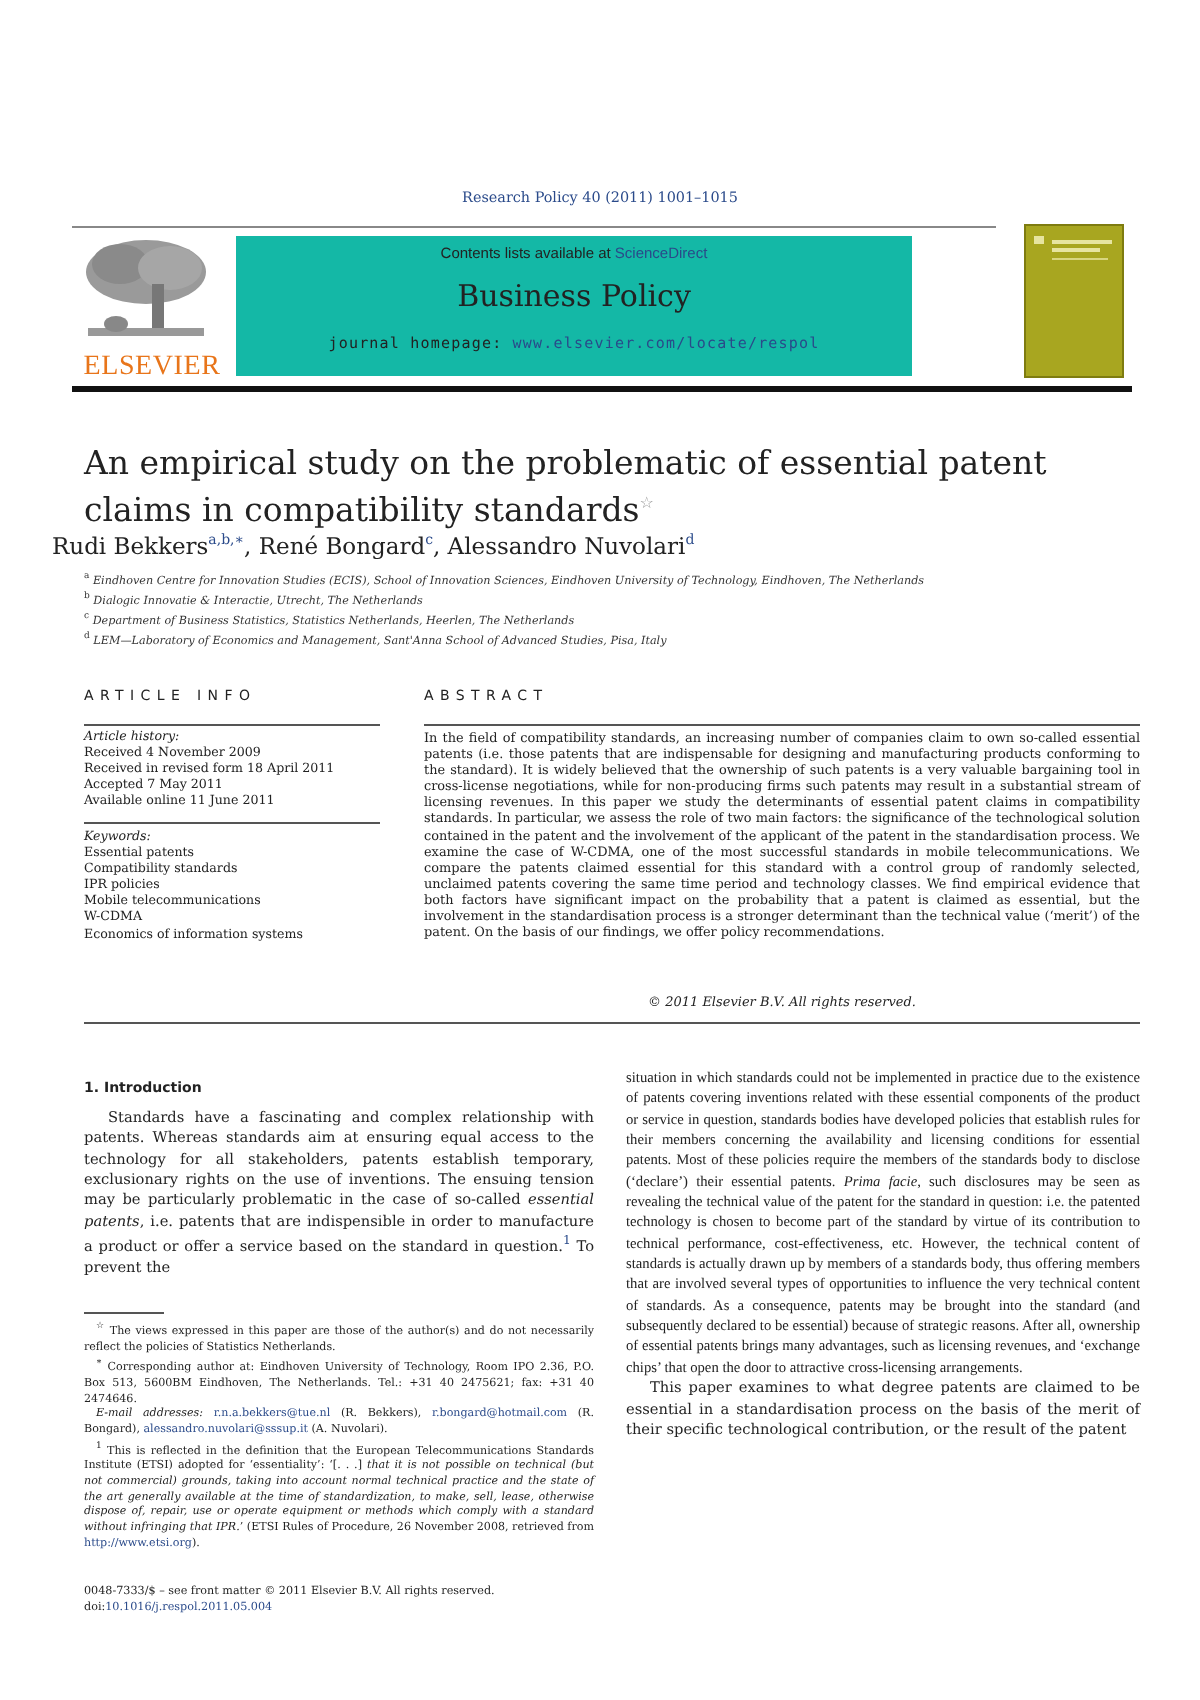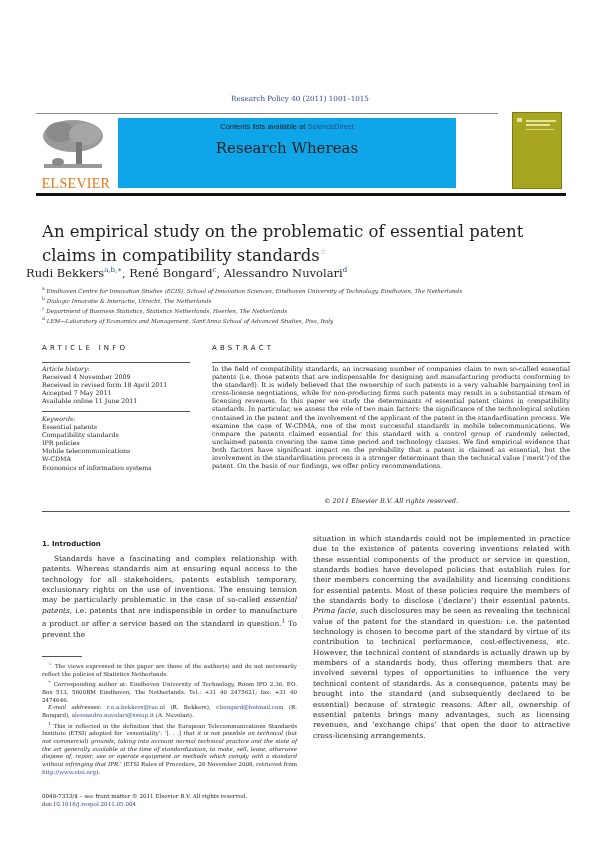--- a/index.html
+++ b/index.html
@@ -4,21 +4,21 @@
 <style>
   html, body { margin: 0; padding: 0; background: #ffffff; }
   body { width: 600px; height: 850px; position: relative; overflow: hidden;
          font-family: "DejaVu Serif", "Liberation Serif", serif; color: #222; }
   .abs { position: absolute; margin-top: 32px; }
   .citation { top: 62px; left: 0; width: 600px; text-align: center; font-size: 7.2px; color: #2a4a8a; }
   .topline { top: 81px; left: 36px; width: 462px; height: 1px; background: #888; }
   .logo { top: 86px; left: 40px; width: 72px; height: 70px; }
   .logo-tree { width: 66px; height: 52px; margin: 0 auto; }
   .logo-text { font-family: "Liberation Serif", serif; color: #e8751a; font-size: 14px; text-align: center; letter-spacing: 0.3px; margin-top: 2px; }
-  .banner { top: 86px; left: 118px; width: 338px; height: 70px; background: #0ea5e9; }
+  .banner { top: 86px; left: 118px; width: 338px; height: 70px; background: #14b8a6; }
   .banner .contents { text-align: center; font-family: "Liberation Sans", sans-serif; font-size: 7.5px; margin-top: 4px; color: #222; }
   .banner .contents a { color: #2a4a8a; text-decoration: none; }
   .banner .jtitle { text-align: center; font-family: "DejaVu Serif", serif; font-size: 15px; margin-top: 8px; color: #222; }
   .banner .homepage { text-align: center; font-family: "DejaVu Sans Mono", monospace; font-size: 7.5px; margin-top: 10px; letter-spacing: 0.6px; color: #222; }
   .banner .homepage a { color: #2a4a8a; text-decoration: none; }
   .cover { top: 80px; left: 512px; width: 50px; height: 77px; background: #a8a620; border: 1px solid #7e7c10; box-sizing: border-box; }
   .cover .c1 { position: absolute; top: 5px; left: 4px; width: 5px; height: 4px; background: #e6e4a0; }
   .cover .c2 { position: absolute; top: 7px; left: 13px; width: 30px; height: 2px; background: #e6e4a0; }
   .cover .c3 { position: absolute; top: 11px; left: 13px; width: 24px; height: 2px; background: #e6e4a0; }
   .cover .c4 { position: absolute; top: 16px; left: 13px; width: 28px; height: 1px; background: #d8d680; }
@@ -38,21 +38,21 @@
   .history { top: 333px; left: 42px; width: 150px; }
   .ital { font-style: italic; }
   .midline-left { top: 379px; left: 42px; width: 148px; height: 1px; background: #555; }
   .keywords { top: 383px; left: 42px; width: 150px; }
   .abstract-body { top: 333px; left: 212px; width: 358px; font-size: 6.45px; line-height: 8.1px; text-align: justify; color: #222; }
   .copyright { top: 465px; left: 212px; width: 358px; text-align: center; font-size: 6.5px; color: #222; font-style: italic; }
   .abs-endline { top: 479px; left: 42px; width: 528px; height: 1px; background: #555; }
   .intro-head { top: 508px; left: 42px; font-family: "DejaVu Sans", sans-serif; font-weight: bold; font-size: 7px; color: #222; }
   .col { font-size: 7.35px; line-height: 10.35px; text-align: justify; color: #222; }
   .col p { margin: 0; text-indent: 12px; }
-  .col p.noindent { text-indent: 0; }
+  .col p.noindent { text-indent: 0; font-family: Liberation Serif, serif; }
   .col-left { top: 522px; left: 42px; width: 255px; }
   .col-right { top: 502px; left: 313px; width: 257px; }
   .fn-line { top: 624px; left: 42px; width: 40px; height: 1px; background: #555; }
   .footnotes { top: 628px; left: 42px; width: 255px; font-size: 5.55px; line-height: 7.7px; text-align: justify; color: #222; }
   .footnotes p { margin: 0; text-indent: 6px; }
   .footnotes a { color: #2a4a8a; text-decoration: none; }
   .footnotes sup { font-size: 4.5px; }
   .frontmatter { top: 760px; left: 42px; width: 255px; font-size: 5.6px; line-height: 8px; color: #222; }
   .frontmatter a { color: #2a4a8a; text-decoration: none; }
   .link { color: #2a4a8a; }
@@ -72,21 +72,24 @@
     <rect x="4" y="46" width="58" height="4" fill="#999"></rect>
     <ellipse cx="18" cy="44" rx="6" ry="4" fill="#888"></ellipse>
   </svg>
   <div class="logo-text">ELSEVIER</div>
 </div>
 
 <div class="abs banner">
   <div class="contents">
     <span>Contents lists available at </span><a>ScienceDirect</a>
   </div>
-  <div class="jtitle">Research Whereas</div>
+  <div class="jtitle">Business Policy</div>
+  <div class="homepage">
+    <span>journal homepage: </span><a>www.elsevier.com/locate/respol</a>
+  </div>
 </div>
 
 <div class="abs cover">
   <div class="c1"></div>
   <div class="c2"></div>
   <div class="c3"></div>
   <div class="c4"></div>
 </div>
 
 <div class="abs thickline"></div>
@@ -145,13 +148,14 @@
   <p><sup>1</sup> <span>This is reflected in the definition that the European Telecommunications Standards Institute (ETSI) adopted for ‘essentiality’: ‘[. . .] </span><em>that it is not possible on technical (but not commercial) grounds, taking into account normal technical practice and the state of the art generally available at the time of standardization, to make, sell, lease, otherwise dispose of, repair, use or operate equipment or methods which comply with a standard without infringing that IPR.</em><span>’ (ETSI Rules of Procedure, 26 November 2008, retrieved from </span><a>http://www.etsi.org</a><span>).</span></p>
 </div>
 
 <div class="abs frontmatter">
   <div>0048-7333/$ – see front matter © 2011 Elsevier B.V. All rights reserved.</div>
   <div><span>doi:</span><a>10.1016/j.respol.2011.05.004</a></div>
 </div>
 
 <div class="abs col col-right">
   <p class="noindent"><span>situation in which standards could not be implemented in practice due to the existence of patents covering inventions related with these essential components of the product or service in question, standards bodies have developed policies that establish rules for their members concerning the availability and licensing conditions for essential patents. Most of these policies require the members of the standards body to disclose (‘declare’) their essential patents. </span><em>Prima facie</em><span>, such disclosures may be seen as revealing the technical value of the patent for the standard in question: i.e. the patented technology is chosen to become part of the standard by virtue of its contribution to technical performance, cost-effectiveness, etc. However, the technical content of standards is actually drawn up by members of a standards body, thus offering members that are involved several types of opportunities to influence the very technical content of standards. As a consequence, patents may be brought into the standard (and subsequently declared to be essential) because of strategic reasons. After all, ownership of essential patents brings many advantages, such as licensing revenues, and ‘exchange chips’ that open the door to attractive cross-licensing arrangements.</span></p>
+  <p>This paper examines to what degree patents are claimed to be essential in a standardisation process on the basis of the merit of their specific technological contribution, or the result of the patent</p>
 </div>
 
 </body></html>

